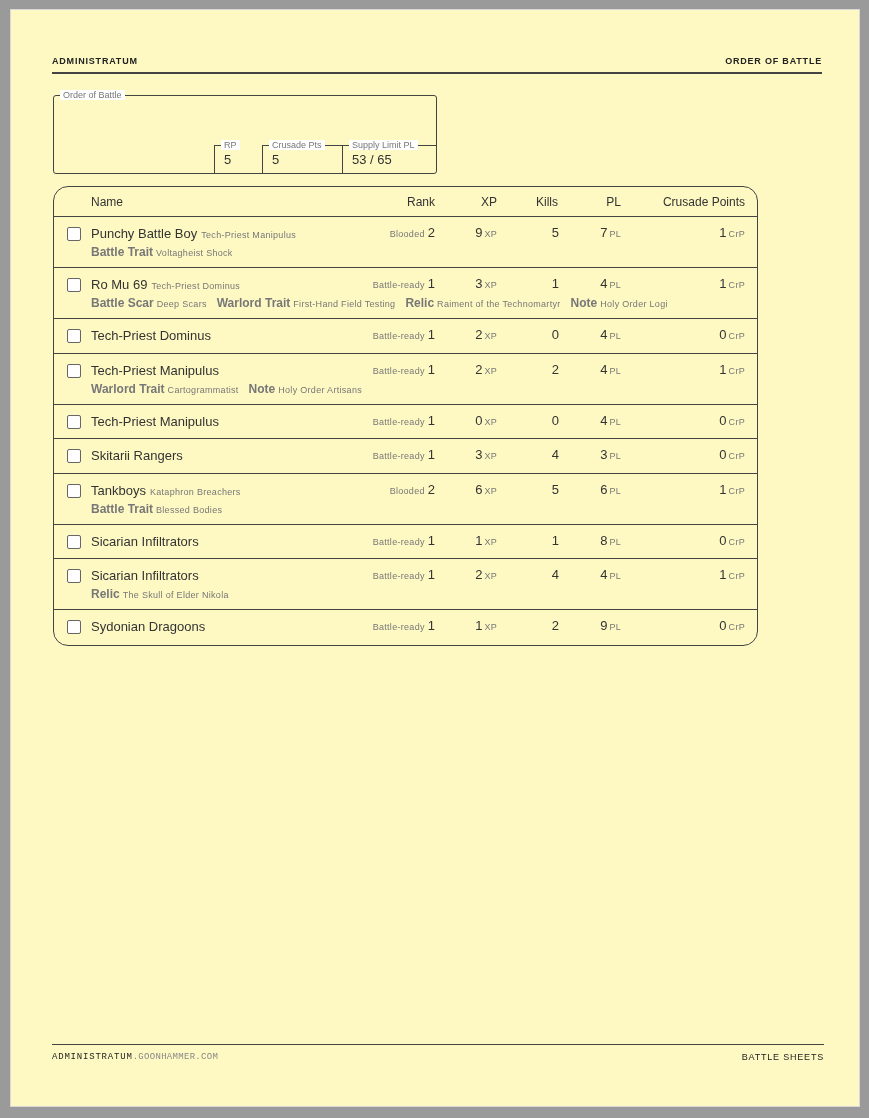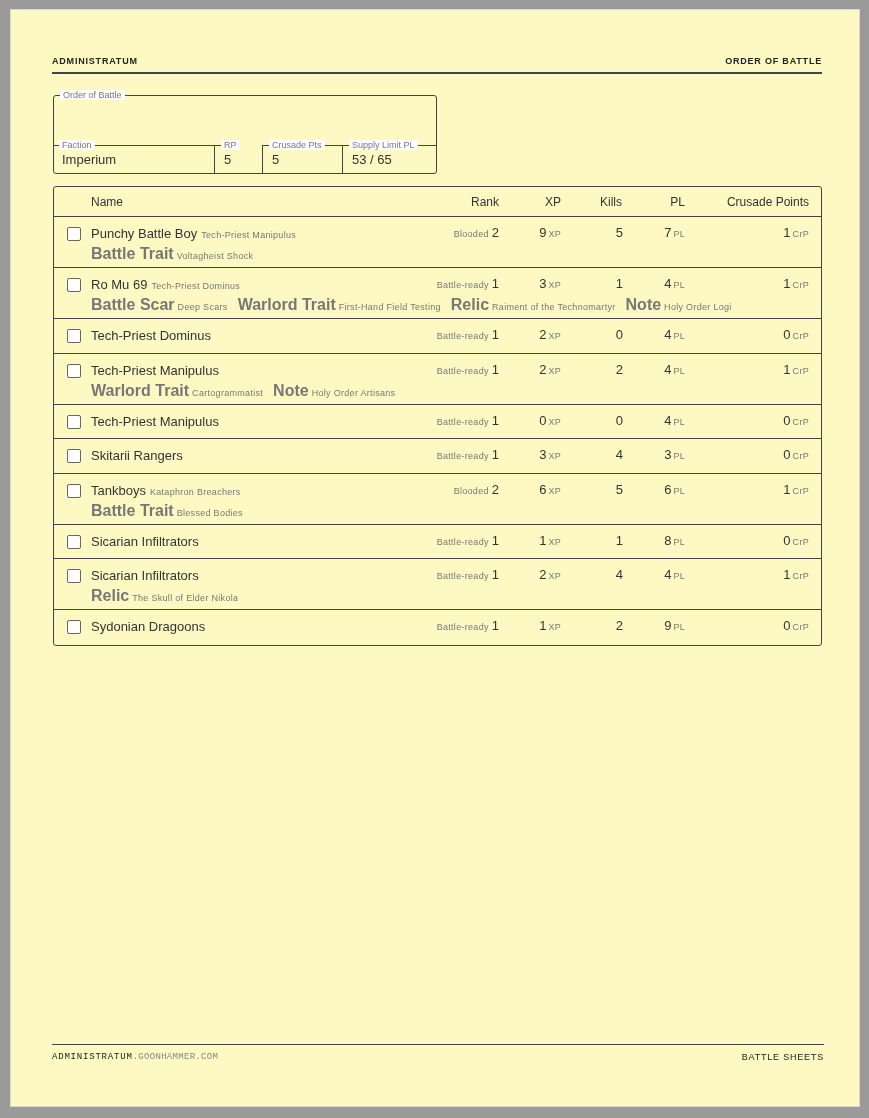--- a/index.html
+++ b/index.html
@@ -34,22 +34,22 @@
     position: absolute; top: 49px; height: 29px; border-top: 1.5px solid #444;
   }
   .field .legend { top: -6px; left: 6px; }
   .field .val { position: absolute; left: 9px; top: 6px; font-size: 13px; color: #333; }
   .f-faction { left: -1px; width: 161px; }
   .f-rp { left: 160px; width: 26px; border-left: 1.5px solid #444; }
   .f-crusade { left: 208px; width: 81px; border-left: 1.5px solid #444; }
   .f-supply { left: 288px; width: 94px; border-left: 1.5px solid #444; }
 
   .table {
-    position: absolute; left: 42px; top: 176px; width: 769px;
-    border: 1.5px solid #444; border-radius: 3px; text-decoration: underline;
+    position: absolute; left: 42px; top: 176px; width: 705px;
+    border: 1.5px solid #444; border-radius: 15px; text-decoration: underline;
   }
   .thead {
     position: relative; height: 30px; border-bottom: 1.5px solid #444; font-size: 12px; color: #333;
   }
   .thead span { position: absolute; top: 8px; }
   .th-name { left: 37px; }
   .th-rank { right: 322px; }
   .th-xp { right: 260px; }
   .th-kills { right: 199px; }
   .th-pl { right: 136px; }
@@ -62,21 +62,21 @@
   .row.h1 { height: 34.5px; }
   .row.h2 { height: 51px; }
   .cb {
     position: absolute; left: 13px; top: 10px; width: 14px; height: 14px;
     border: 1.5px solid #666; border-radius: 2px; background: #fff;
   }
   .uname { position: absolute; left: 37px; top: 9px; font-size: 13px; color: #333; white-space: nowrap; }
   .uname .sub { font-size: 9px; color: #777; margin-left: 4px; letter-spacing: 0.3px; }
   .tags { position: absolute; left: 37px; top: 28px; white-space: nowrap; font-size: 9px; color: #777; }
   .tag { margin-right: 10px; }
-  .tag .k { font-size: 16px; font-weight: bold; color: #777; margin-right: 3px; }
+  .tag .k { font-size: 12px; font-weight: bold; color: #777; margin-right: 3px; }
   .tag .v { letter-spacing: 0.3px; }
   .cell { position: absolute; top: 8px; font-size: 13px; color: #333; white-space: nowrap; }
   .cell .u { font-size: 9px; color: #777; margin-left: 2px; letter-spacing: 0.3px; }
   .cell .pre { font-size: 9px; color: #777; margin-right: 3px; letter-spacing: 0.3px; }
   .c-rank { right: 322px; }
   .c-xp { right: 260px; }
   .c-kills { right: 198px; }
   .c-pl { right: 136px; }
   .c-crp { right: 12px; }
 
@@ -93,24 +93,20 @@
 <div class="page">
 
   <div class="header">
     <span class="left">ADMINISTRATUM</span>
     <span class="right">ORDER OF BATTLE</span>
   </div>
 
   <div class="oob-box">
     <span class="legend oob-legend">Order of Battle</span>
 
-    <div class="field f-faction">
-      <span class="legend">Faction</span>
-      <span class="val">Imperium</span>
-    </div>
     <div class="field f-rp">
       <span class="legend">RP</span>
       <span class="val">5</span>
     </div>
     <div class="field f-crusade">
       <span class="legend">Crusade Pts</span>
       <span class="val">5</span>
     </div>
     <div class="field f-supply">
       <span class="legend">Supply Limit PL</span>

